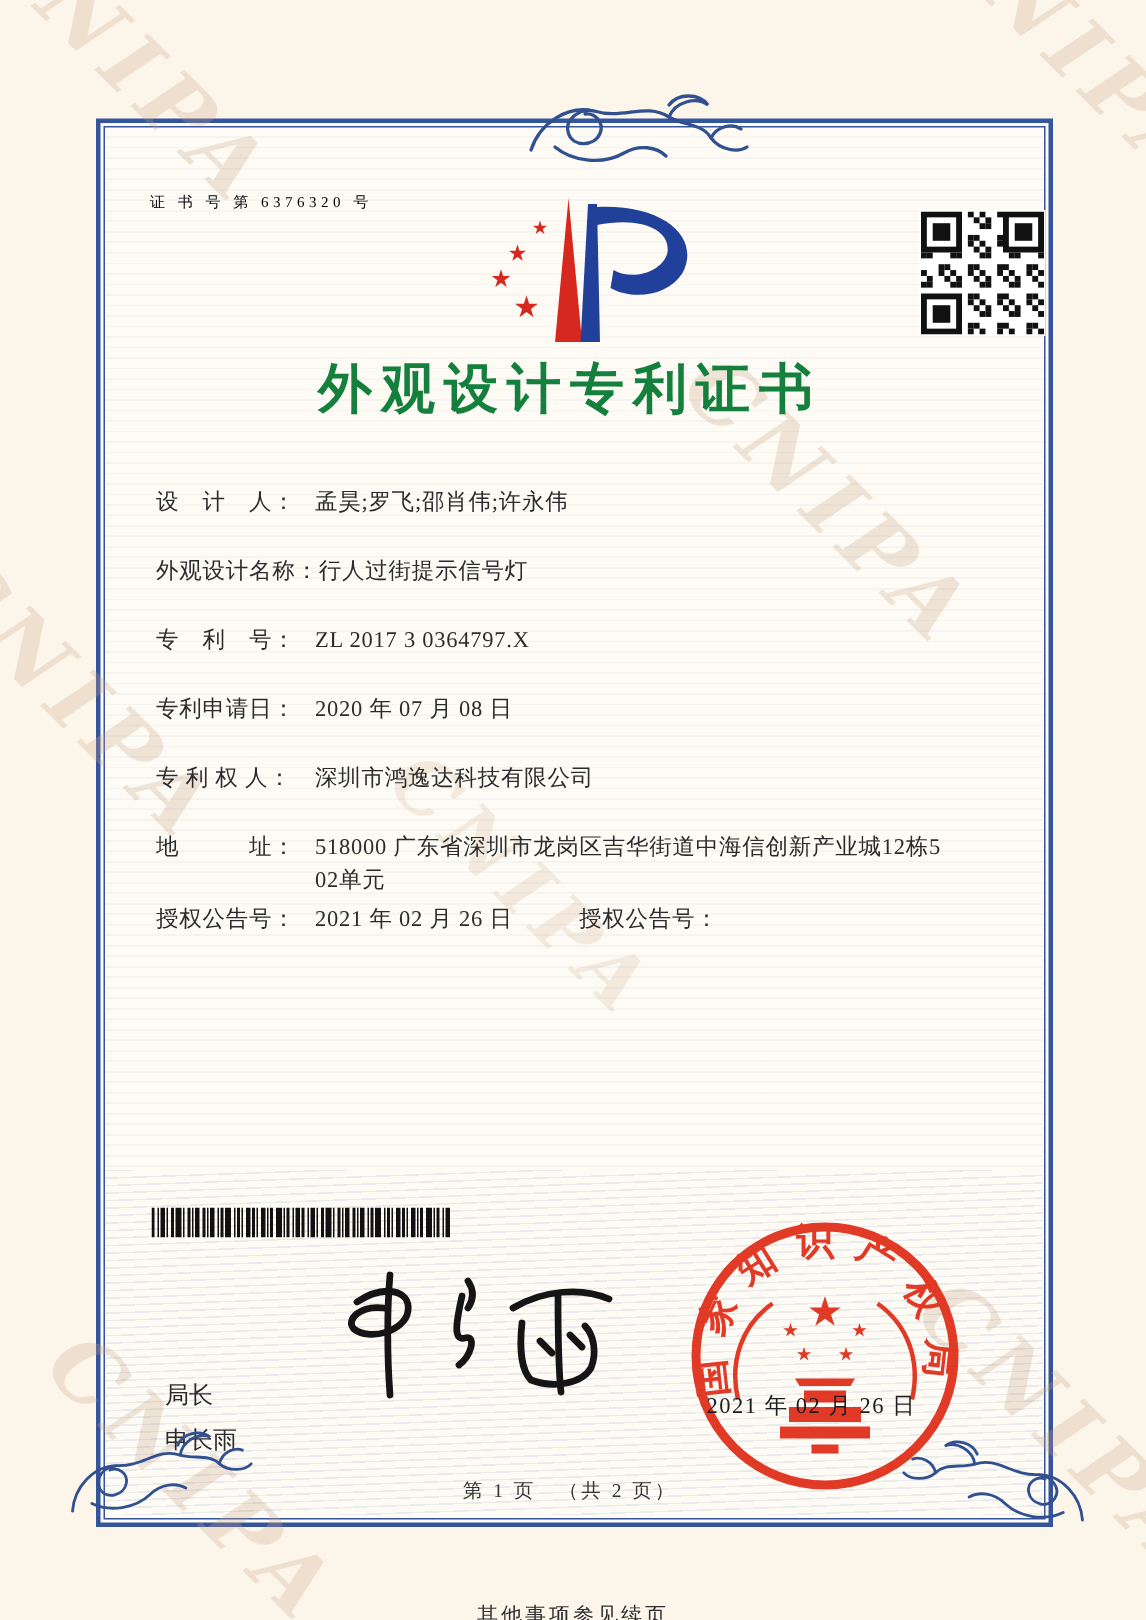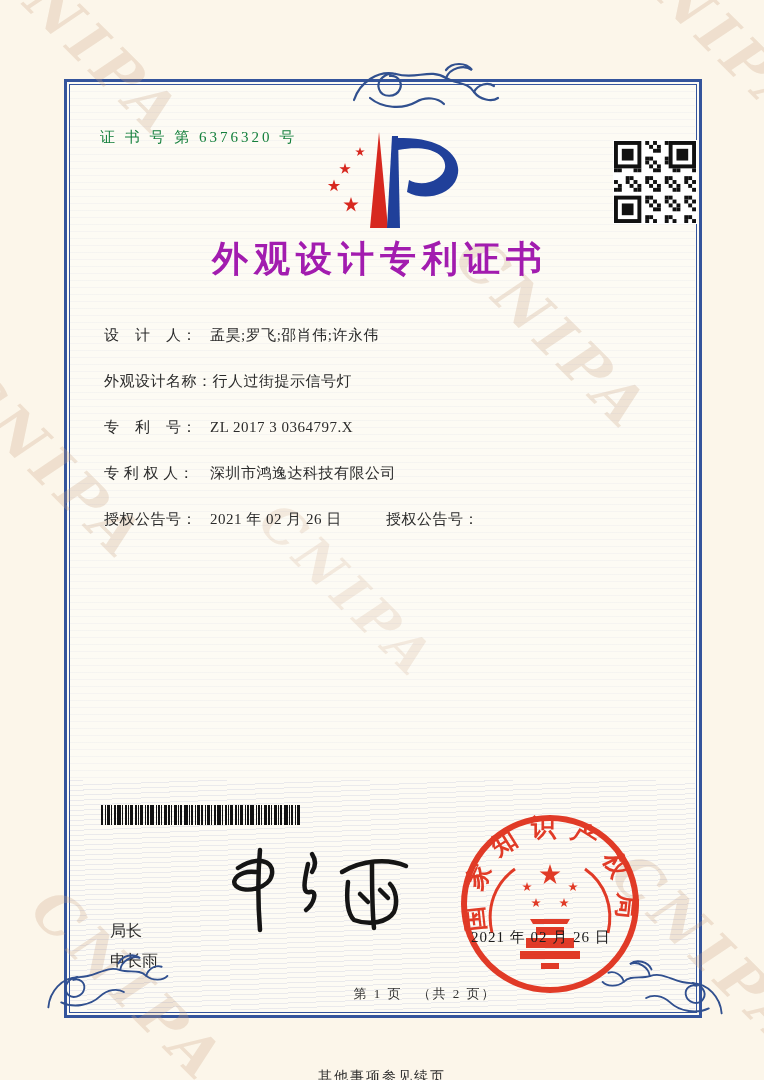--- a/index.html
+++ b/index.html
@@ -36,26 +36,26 @@
     position:absolute;z-index:2;left:69px;top:84px;width:626px;height:696px;
     background:repeating-linear-gradient(180deg,rgba(108,118,182,0.05) 0 1px,rgba(108,118,182,0) 1px 7px);
     pointer-events:none;
   }
   .ornament{position:absolute;z-index:4;pointer-events:none;}
   .orn-top{left:350px;top:54px;width:152px;height:62px;}
   .orn-bl{left:40px;top:930px;width:130px;height:100px;transform:rotate(-14deg);}
   .orn-br{left:600px;top:936px;width:130px;height:100px;transform:scaleX(-1) rotate(-14deg);}
   
   .content{position:absolute;inset:0;z-index:3;}
-  .cert-no{position:absolute;left:100px;top:128px;font-size:15px;letter-spacing:3px;color:#15803d;}
+  .cert-no{position:absolute;left:100px;top:128px;font-size:10px;letter-spacing:3px;color:#000000;}
   .logo{position:absolute;left:295px;top:130px;width:170px;height:100px;}
   .qr{position:absolute;left:613px;top:140px;width:82px;height:82px;background:#fff;padding:1px;}
   .title{
     position:absolute;left:64px;top:235px;width:632px;text-align:center;
-    font-size:36px;font-weight:bold;letter-spacing:6px;color:#a21caf;
+    font-size:36px;font-weight:bold;letter-spacing:6px;color:#15803d;
   }
   .fields{position:absolute;left:104px;top:324px;width:562px;font-size:15px;line-height:22px;color:#2b2b2b;}
   .frow{display:flex;margin-bottom:24px;}
   .flabel{flex:0 0 106px;white-space:pre;letter-spacing:0.5px;}
   .fvalue{flex:1;letter-spacing:0.5px;}
   .frow-address{margin-bottom:4px;}
   .frow-address .fvalue{max-width:424px;word-break:break-all;}
   .grant-row{display:flex;}
   .grant-row .v1{flex:0 0 176px;}
   .paras{
@@ -67,21 +67,21 @@
   .sig-block{
     position:absolute;left:110px;top:868px;font-size:16px;color:#2a2a2a;
     font-family:"Liberation Sans","DejaVu Sans",sans-serif;line-height:30px;font-weight:500;margin-top:48px;
   }
   .autograph{position:absolute;left:222px;top:842px;width:190px;height:95px;}
   .seal{position:absolute;left:457px;top:811px;width:186px;height:186px;}
   .seal-date{
     position:absolute;left:471px;top:928px;width:180px;font-size:15px;
     letter-spacing:1px;color:#1c1c1c;white-space:nowrap;
   }
-  .page-num{position:absolute;left:64px;top:985px;width:632px;text-align:center;font-size:13px;color:#333;letter-spacing:2px;padding-left:45px;}
+  .page-num{position:absolute;left:64px;top:985px;width:632px;text-align:center;font-size:13px;color:#333;letter-spacing:2px;}
   .cont-note{position:absolute;left:0;top:1068px;width:764px;text-align:center;font-size:14px;color:#2e2e2e;letter-spacing:2px;}
   svg{display:block;}
 </style>
 </head>
 <body>
 
 <div class="page">
 
   <svg width="0" height="0" style="position:absolute" aria-hidden="true">
     <defs>
@@ -256,22 +256,30 @@
       </div>
       <div class="frow">
         <span class="flabel">外观设计名称：</span>
         <span class="fvalue">行人过街提示信号灯</span>
       </div>
       <div class="frow">
         <span class="flabel">专　利　号：</span>
         <span class="fvalue">ZL 2017 3 0364797.X</span>
       </div>
       <div class="frow">
+        <span class="flabel">专利申请日：</span>
+        <span class="fvalue">2020 年 07 月 08 日</span>
+      </div>
+      <div class="frow">
         <span class="flabel">专 利 权 人：</span>
         <span class="fvalue">深圳市鸿逸达科技有限公司</span>
+      </div>
+      <div class="frow frow-address">
+        <span class="flabel">地　　　址：</span>
+        <span class="fvalue">518000 广东省深圳市龙岗区吉华街道中海信创新产业城12栋502单元</span>
       </div>
       <div class="frow grant-row">
         <span class="flabel">授权公告号：</span>
         <span class="fvalue v1">2021 年 02 月 26 日</span>
         <span class="flabel">授权公告号：</span>
       </div>
     </div>
 
 
     <svg class="barcode" viewBox="0 0 200 20" preserveAspectRatio="none">

